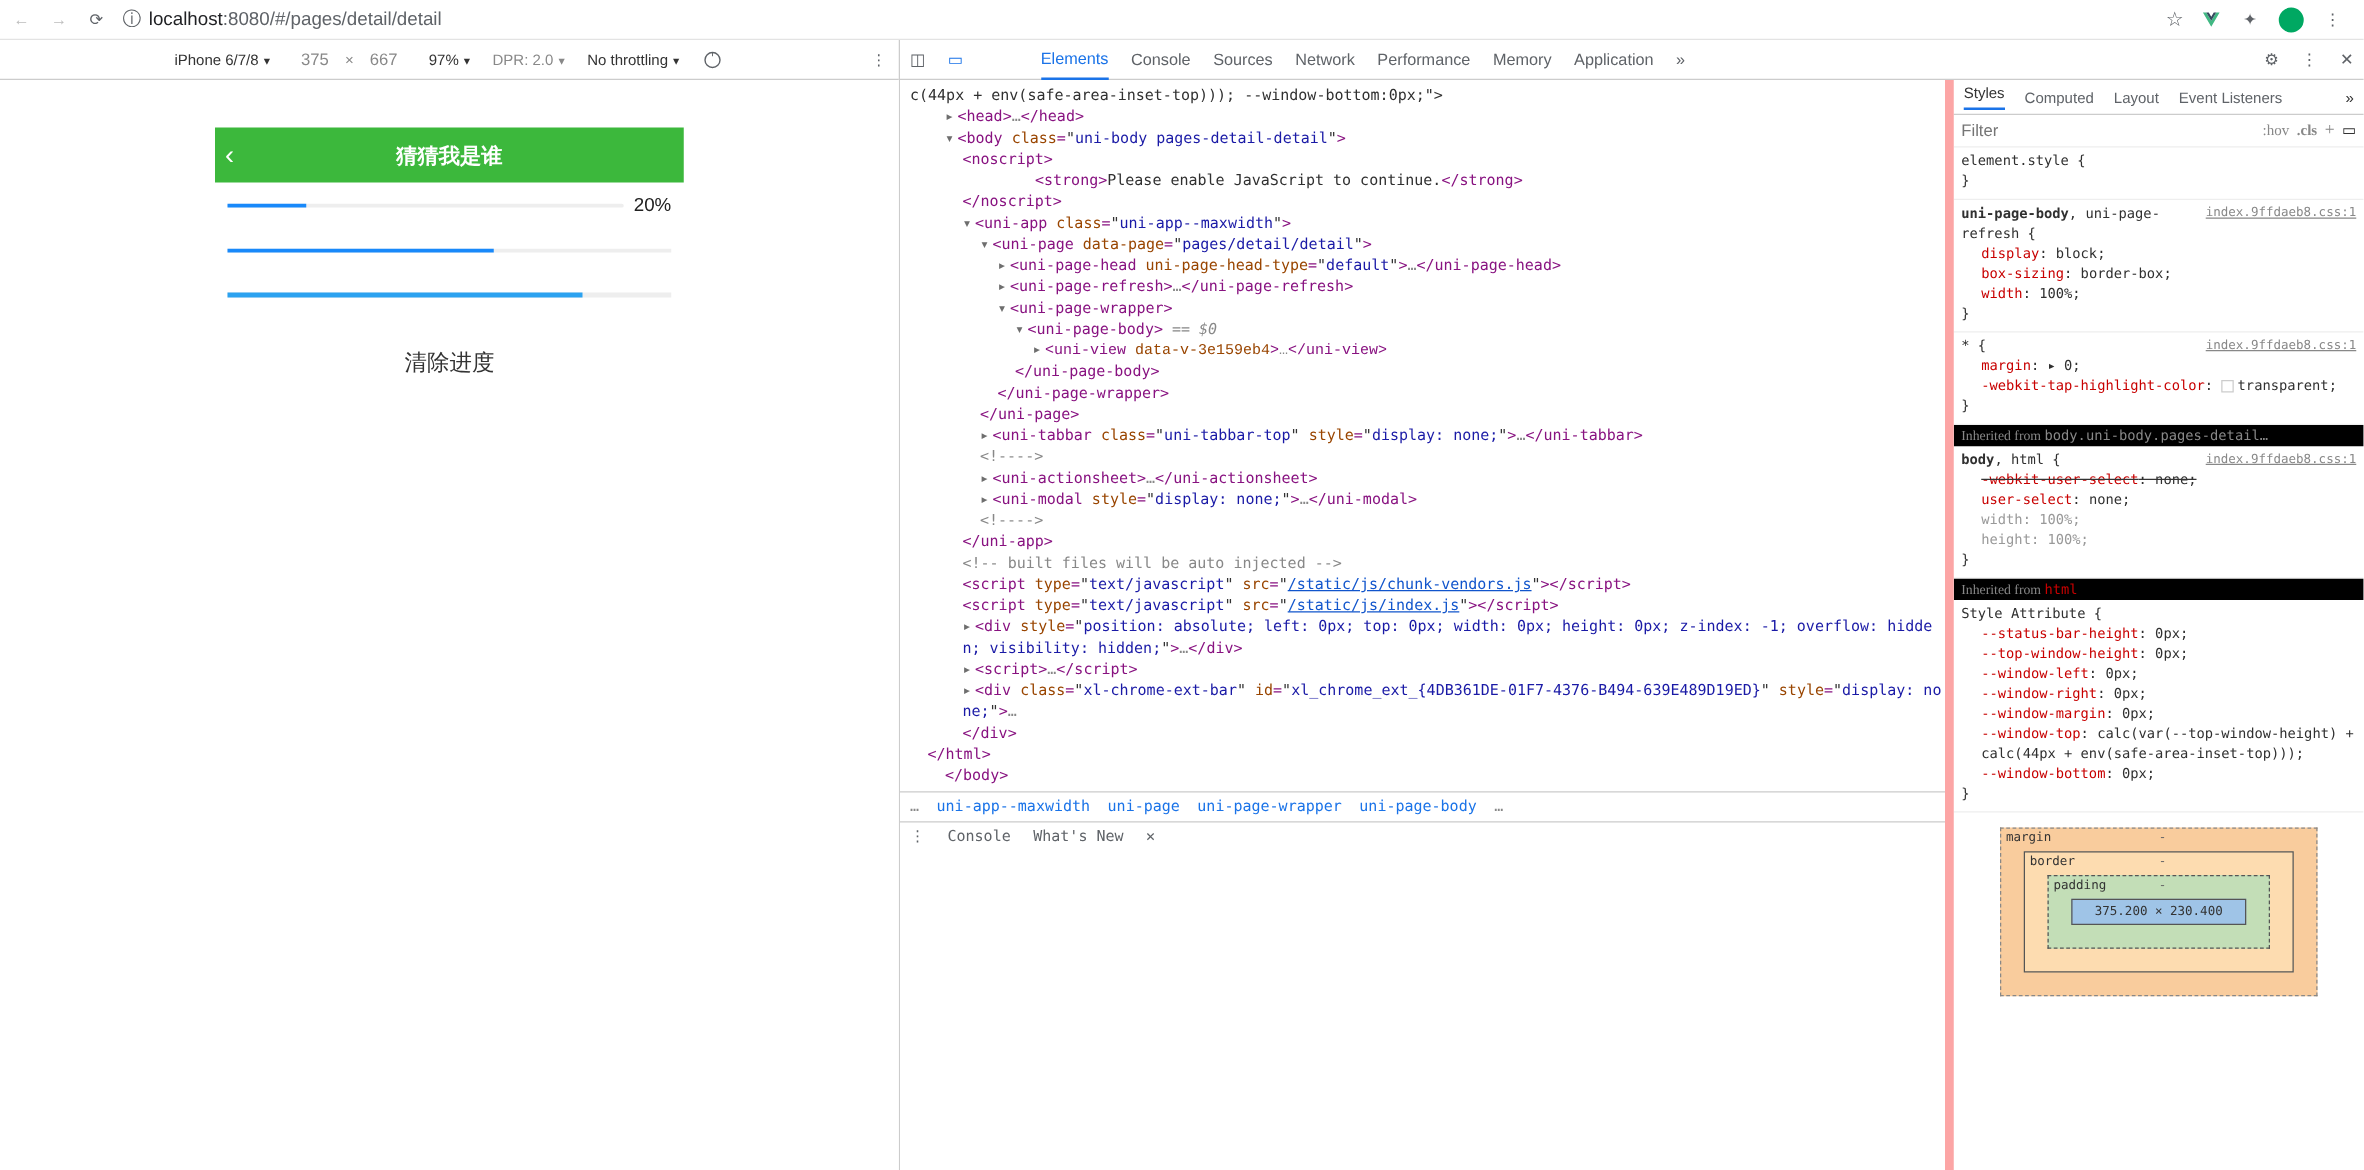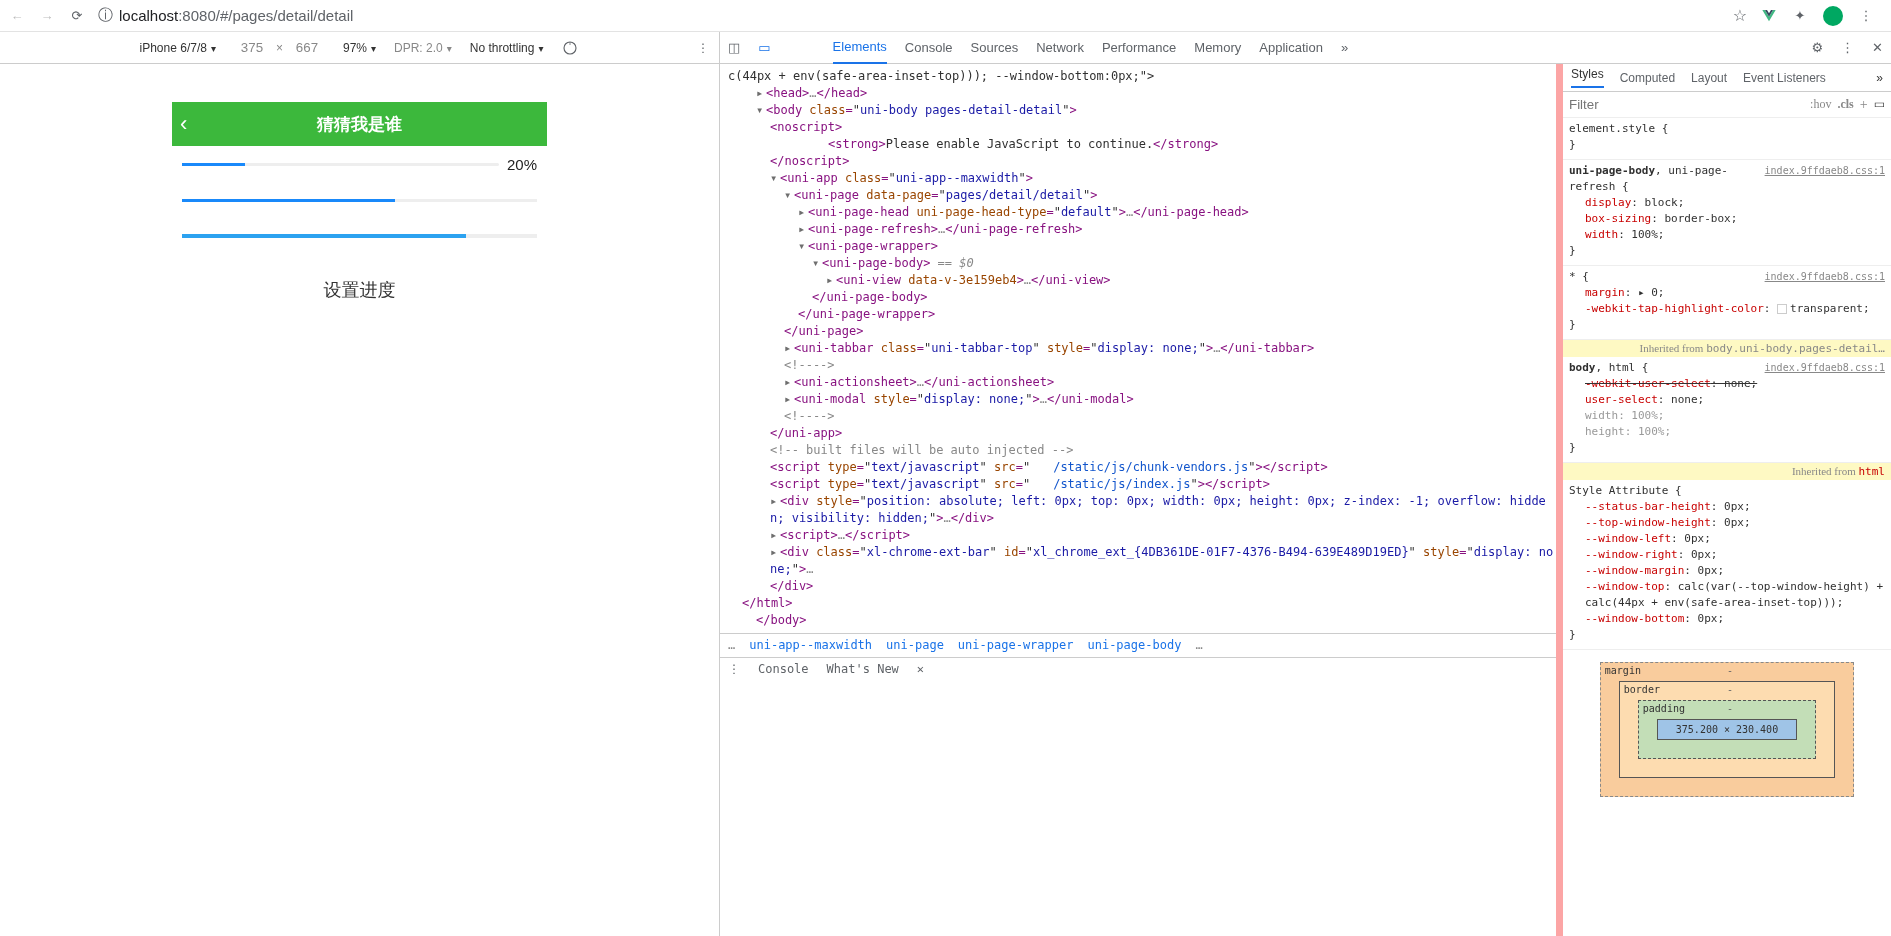--- a/index.html
+++ b/index.html
@@ -53,29 +53,29 @@
 .dt-tabs .tab{color:#5f6368; padding:8px 0;}
 .dt-tabs .tab.active{color:#1a73e8; border-bottom:2px solid #1a73e8;margin-left:44px;}
 .dt-tabs .spacer{flex:1;}
 .dt-tabs .icon{color:#5f6368;}
 .dt-body{flex:1; display:flex; min-height:0;}
 
 
 .elements-pane{ flex:1; font-family: Menlo, Consolas, monospace; font-size:12px; line-height:17px; overflow:auto; border-right:7px solid #fca5a5; position:relative; min-width:0;}
 .tree{padding:4px 0 4px 8px; white-space:nowrap;}
 .t-row{white-space:normal; word-break:break-all;}
-.ind1{padding-left:14px;} .ind2{padding-left:28px;} .ind3{padding-left:42px;} .ind4{padding-left:56px;} .ind5{padding-left:70px;} .ind6{padding-left:84px;} .ind7{padding-left:98px;}
+.ind1{padding-left:14px;} .ind2{padding-left:28px;} .ind3{padding-left:42px;} .ind4{padding-left:56px;} .ind5{padding-left:70px;} .ind6{padding-left:84px;} .ind7{padding-left:98px;font-family:Liberation Mono, monospace;}
 .tri{display:inline-block;width:10px;color:#6e6e6e;}
 .tag{color:#881280;}
 .attr{color:#994500;}
 .attv{color:#1a1aa6;}
 .eq{color:#881280;}
 .gray{color:#888;}
 .txt{color:#303030;}
-.link{color:#1155cc; margin-left:23px;}
+.link{color:#1155cc; text-decoration:underline;}
 .sel-marker{color:#888;font-style:italic;}
 .crumbs{height:24px; border-top:1px solid #ccc; display:flex; align-items:center; font-size:12px; color:#5f6368; padding:0 8px; gap:14px;}
 .crumbs span{color:#1a73e8;}
 .crumbs .ell{color:#888;}
 
 .drawer-bar{height:24px; border-top:1px solid #ccc; display:flex; align-items:center; font-size:12px; color:#5f6368; padding:0 8px; gap:18px;}
 .drawer-bar .dtab{}
 
 
 .styles-pane{ width:328px; display:flex; flex-direction:column; font-family:Menlo,Consolas,monospace; font-size:11px;}
@@ -87,21 +87,21 @@
 .sp-filter input{border:none; flex:1; color:#888;}
 .sp-filter .hov{color:#888; margin:0 6px;}
 .sp-filter .cls{color:#888; font-weight:bold;}
 .sp-filter .plus{color:#888; margin:0 6px; font-size:14px;}
 .sp-rules{flex:1; overflow:auto;}
 .rule{border-bottom:1px solid #eee; padding:3px 6px 6px; line-height:16px;}
 .rule .src{float:right; color:#888; text-decoration:underline; font-size:10px;}
 .sel{color:#303030;}
 .prop{color:#c80000;}
 .val{color:#303030;}
-.inh{background:#fef9c3; padding:2px 6px; color:#888; font-family:-apple-system;text-align:right;}
+.inh{background:#000000; padding:2px 6px; color:#888; font-family:-apple-system;}
 .inh .ref{color:#888; font-family:Menlo,monospace;}
 .strike{text-decoration:line-through;}
 .disabled-prop{color:#999;}
 .colorbox{display:inline-block;width:10px;height:10px;border:1px solid #ccc;vertical-align:middle;margin-right:3px;}
 
 
 .box-model{padding:12px 8px 4px; display:flex; justify-content:center;}
 .bm{position:relative; font-size:10px; text-align:center;}
 .bm .margin{border:1px dashed #888; background:#f9cc9d; padding:18px;}
 .bm .border{border:1px solid #555; background:#fddcb0; padding:18px;}
@@ -177,21 +177,21 @@
                 <div class="fill" style="width:20%"></div>
               </div>
             <span class="pct">20%</span>
           </div>
           <div class="bar2">
               <div class="fill" style="width:60%"></div>
             </div>
           <div class="bar3">
               <div class="fill" style="width:80%"></div>
             </div>
-          <div class="set-label">设置进度</div>
+          <div class="set-label">清除进度</div>
         </div>
       </div>
     </div>
 
     <div class="devtools">
       <div class="dt-tabs">
         <span class="icon">◫</span>
         <span class="icon" style="color:#1a73e8">▭</span>
         <span class="tab active">Elements</span>
         <span class="tab">Console</span>

